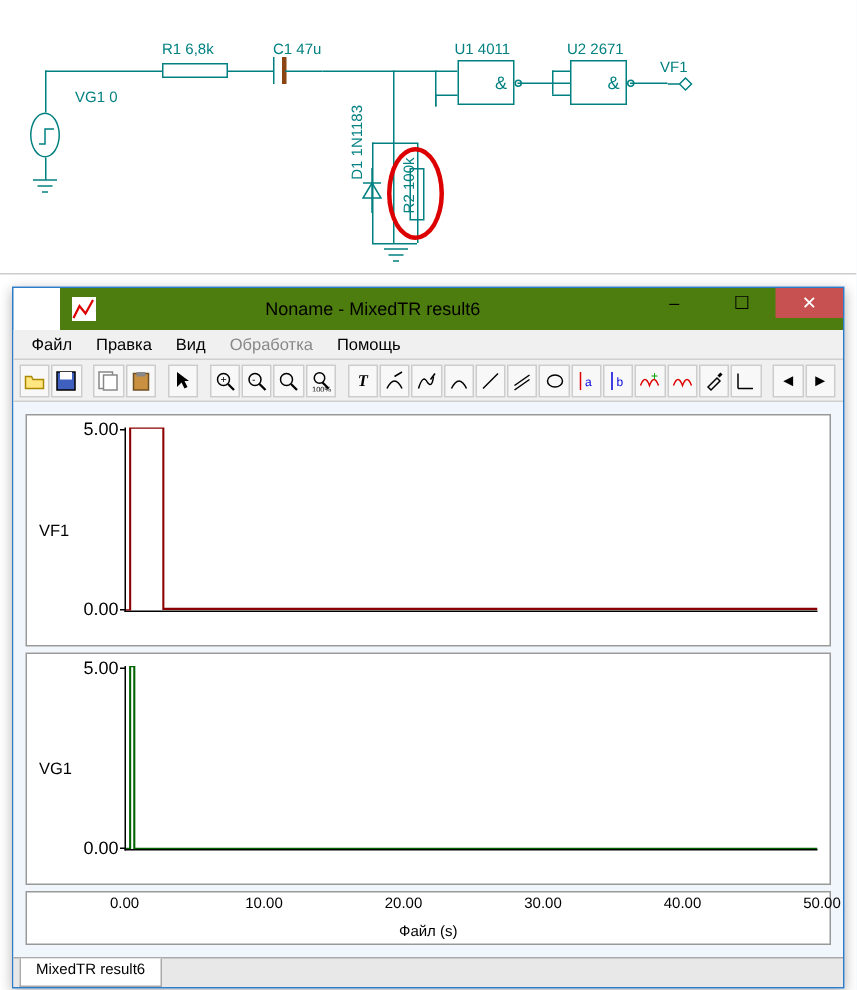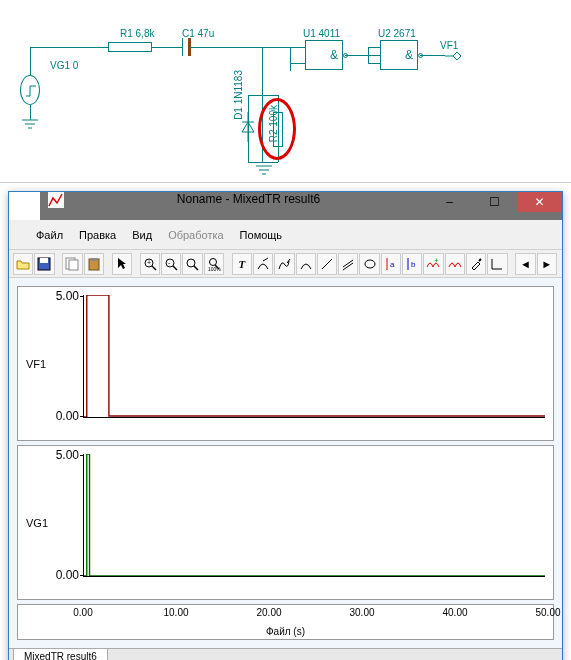--- a/index.html
+++ b/index.html
@@ -7,28 +7,28 @@
   
   .schematic { width: 571px; height: 183px; position: relative; background: #fff; border-bottom: 1px solid #ccc; }
   .sch-label { position: absolute; color: #008080; font-size: 10px; font-family: Arial; }
   .sch-line { position: absolute; background: #008080; }
   .sch-line.h { height: 1px; }
   .sch-line.v { width: 1px; }
   .sch-line.brown { background: #8B4513; }
   .ellipse-hl { position: absolute; border: 3px solid #d00; border-radius: 50%; }
   
   .window { width: 555px; margin: 8px; border: 1px solid #2e7cc7; background: #fff; box-shadow: 0 2px 8px rgba(0,0,0,0.3); }
-  .titlebar { height: 28px; background: #737373; display: flex; align-items: flex-start; color: #000; padding-left: 8px; position: relative; margin-left: 31px; }
+  .titlebar { height: 28px; background: #4d7c0f; display: flex; align-items: center; color: #000; padding-left: 8px; position: relative; margin-left: 31px; }
   .titlebar-icon { width: 16px; height: 16px; margin-right: 6px; }
   .titlebar-text { flex: 1; text-align: center; color: #000; font-size: 12px; }
   .titlebar-btns { display: flex; height: 100%; }
   .titlebar-btn { width: 45px; height: 20px; display: flex; align-items: center; justify-content: center; color: #000; font-size: 12px; }
   .titlebar-btn.close { background: #c75050; color: #fff; width: 45px; height: 20px; }
   
-  .menubar { height: 30px; background: #f0f0f0; display: flex; align-items: center; padding: 0 19px; border-bottom: 1px solid #d0d0d0; }
+  .menubar { height: 20px; background: #f0f0f0; display: flex; align-items: center; padding: 0 4px; border-bottom: 1px solid #d0d0d0; }
   .menu-item { padding: 2px 8px; font-size: 11px; color: #000; }
   .menu-item.disabled { color: #888; }
   
   .toolbar { height: 28px; background: #f0f0f0; display: flex; align-items: center; padding: 2px 4px; border-bottom: 1px solid #d0d0d0; gap: 0; }
   .tb-btn { width: 22px; height: 22px; border: 1px solid #ccc; background: #f8f8f8; display: flex; align-items: center; justify-content: center; margin-right: 1px; font-size: 11px; }
   .tb-sep { width: 3px; height: 22px; margin: 0 2px; }
   
   .chart-area { background: #f0f6fc; padding: 8px 4px 4px 4px; }
   .chart-panel { background: #fff; border: 1px solid #999; margin: 0 4px 4px 4px; height: 155px; position: relative; }
   .chart-ylabel { position: absolute; left: 8px; top: 50%; transform: translateY(-50%); font-size: 11px; color: #000; }
@@ -59,21 +59,21 @@
   <div class="sch-line h" style="left:420px; top:55px; width:25px;"></div>
   <div class="sch-line v" style="left:30px; top:47px; height:28px;"></div>
   <div class="sch-line v" style="left:30px; top:105px; height:15px;"></div>
   <div class="sch-line h" style="left:248px; top:162px; width:30px;"></div>
   <div class="sch-line v" style="left:248px; top:95px; height:67px;"></div>
   <div class="sch-line h" style="left:248px; top:95px; width:14px;"></div>
   <div class="sch-line v" style="left:278px; top:95px; height:67px;"></div>
   <div class="sch-line h" style="left:262px; top:95px; width:16px;"></div>
 
   <div style="position:absolute; left:108px; top:42px; width:44px; height:10px; border:1px solid #008080;"></div>
-  <span class="sch-label" style="left:108px; top:28px;margin-left:12px;">R1 6,8k</span>
+  <span class="sch-label" style="left:108px; top:28px;">R1 6,8k</span>
 
   <div style="position:absolute; left:182px; top:38px;">
     <div class="sch-line v" style="left:0; top:0; height:18px;"></div>
     <div class="sch-line v brown" style="left:6px; top:0; height:18px; width:3px;"></div>
   </div>
   <div class="sch-line h" style="left:190px; top:47px; width:25px;"></div>
   <span class="sch-label" style="left:182px; top:28px;">C1 47u</span>
 
   <div style="position:absolute; left:305px; top:40px; width:38px; height:30px; border:1px solid #008080; background:#fff;">
     <span style="position:absolute; right:4px; top:7px; color:#008080; font-size:12px;">&amp;</span>

